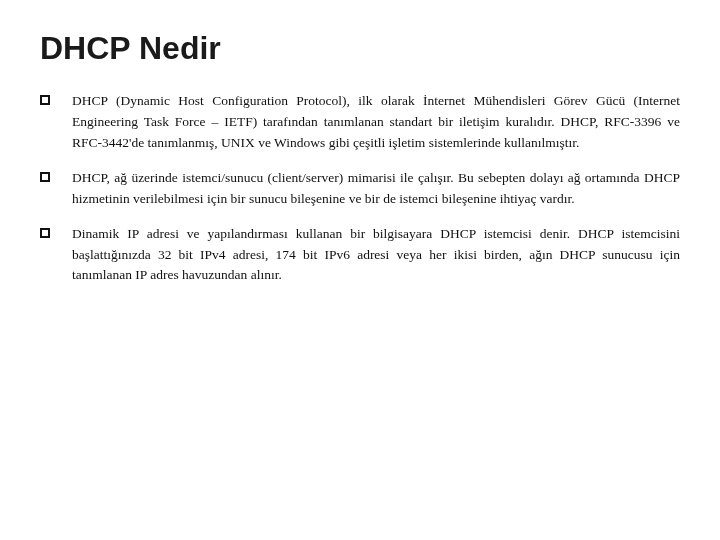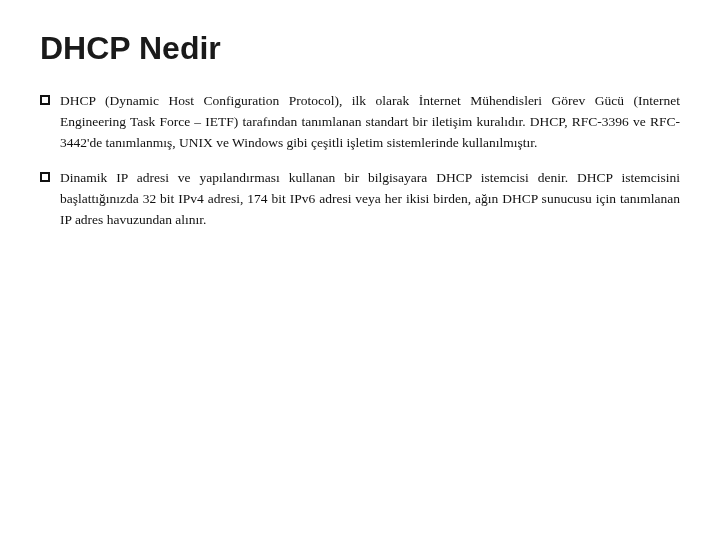--- a/index.html
+++ b/index.html
@@ -36,21 +36,21 @@
     .bullet-list {
       list-style: none;
       display: flex;
       flex-direction: column;
       gap: 14px;
     }
 
     .bullet-item {
       display: flex;
       align-items: flex-start;
-      gap: 10px;
+      gap: 22px;
       font-size: 13.5px;
       line-height: 1.55;
       color: #111111;
       text-align: justify;
     }
 
     .bullet-square {
       min-width: 10px;
       min-height: 10px;
       width: 10px;
@@ -70,16 +70,20 @@
 <div class="page">
   <h1 class="title">DHCP Nedir</h1>
 
   <ul class="bullet-list">
     <li class="bullet-item">
       <div class="bullet-square"></div>
       <span class="bullet-text">DHCP (Dynamic Host Configuration Protocol), ilk olarak İnternet Mühendisleri Görev Gücü (Internet Engineering Task Force – IETF) tarafından tanımlanan standart bir iletişim kuralıdır. DHCP, RFC-3396 ve RFC-3442'de tanımlanmış, UNIX ve Windows gibi çeşitli işletim sistemlerinde kullanılmıştır.</span>
     </li>
     <li class="bullet-item">
       <div class="bullet-square"></div>
+      <span class="bullet-text">DHCP, ağ üzerinde istemci/sunucu (client/server) mimarisi ile çalışır. Bu sebepten dolayı ağ ortamında DHCP hizmetinin verilebilmesi için bir sunucu bileşenine ve bir de istemci bileşenine ihtiyaç vardır.</span>
+    </li>
+    <li class="bullet-item">
+      <div class="bullet-square"></div>
       <span class="bullet-text">Dinamik IP adresi ve yapılandırması kullanan bir bilgisayara DHCP istemcisi denir. DHCP istemcisini başlattığınızda 32 bit IPv4 adresi, 174 bit IPv6 adresi veya her ikisi birden, ağın DHCP sunucusu için tanımlanan IP adres havuzundan alınır.</span>
     </li>
   </ul>
 </div>
 
 </body></html>

